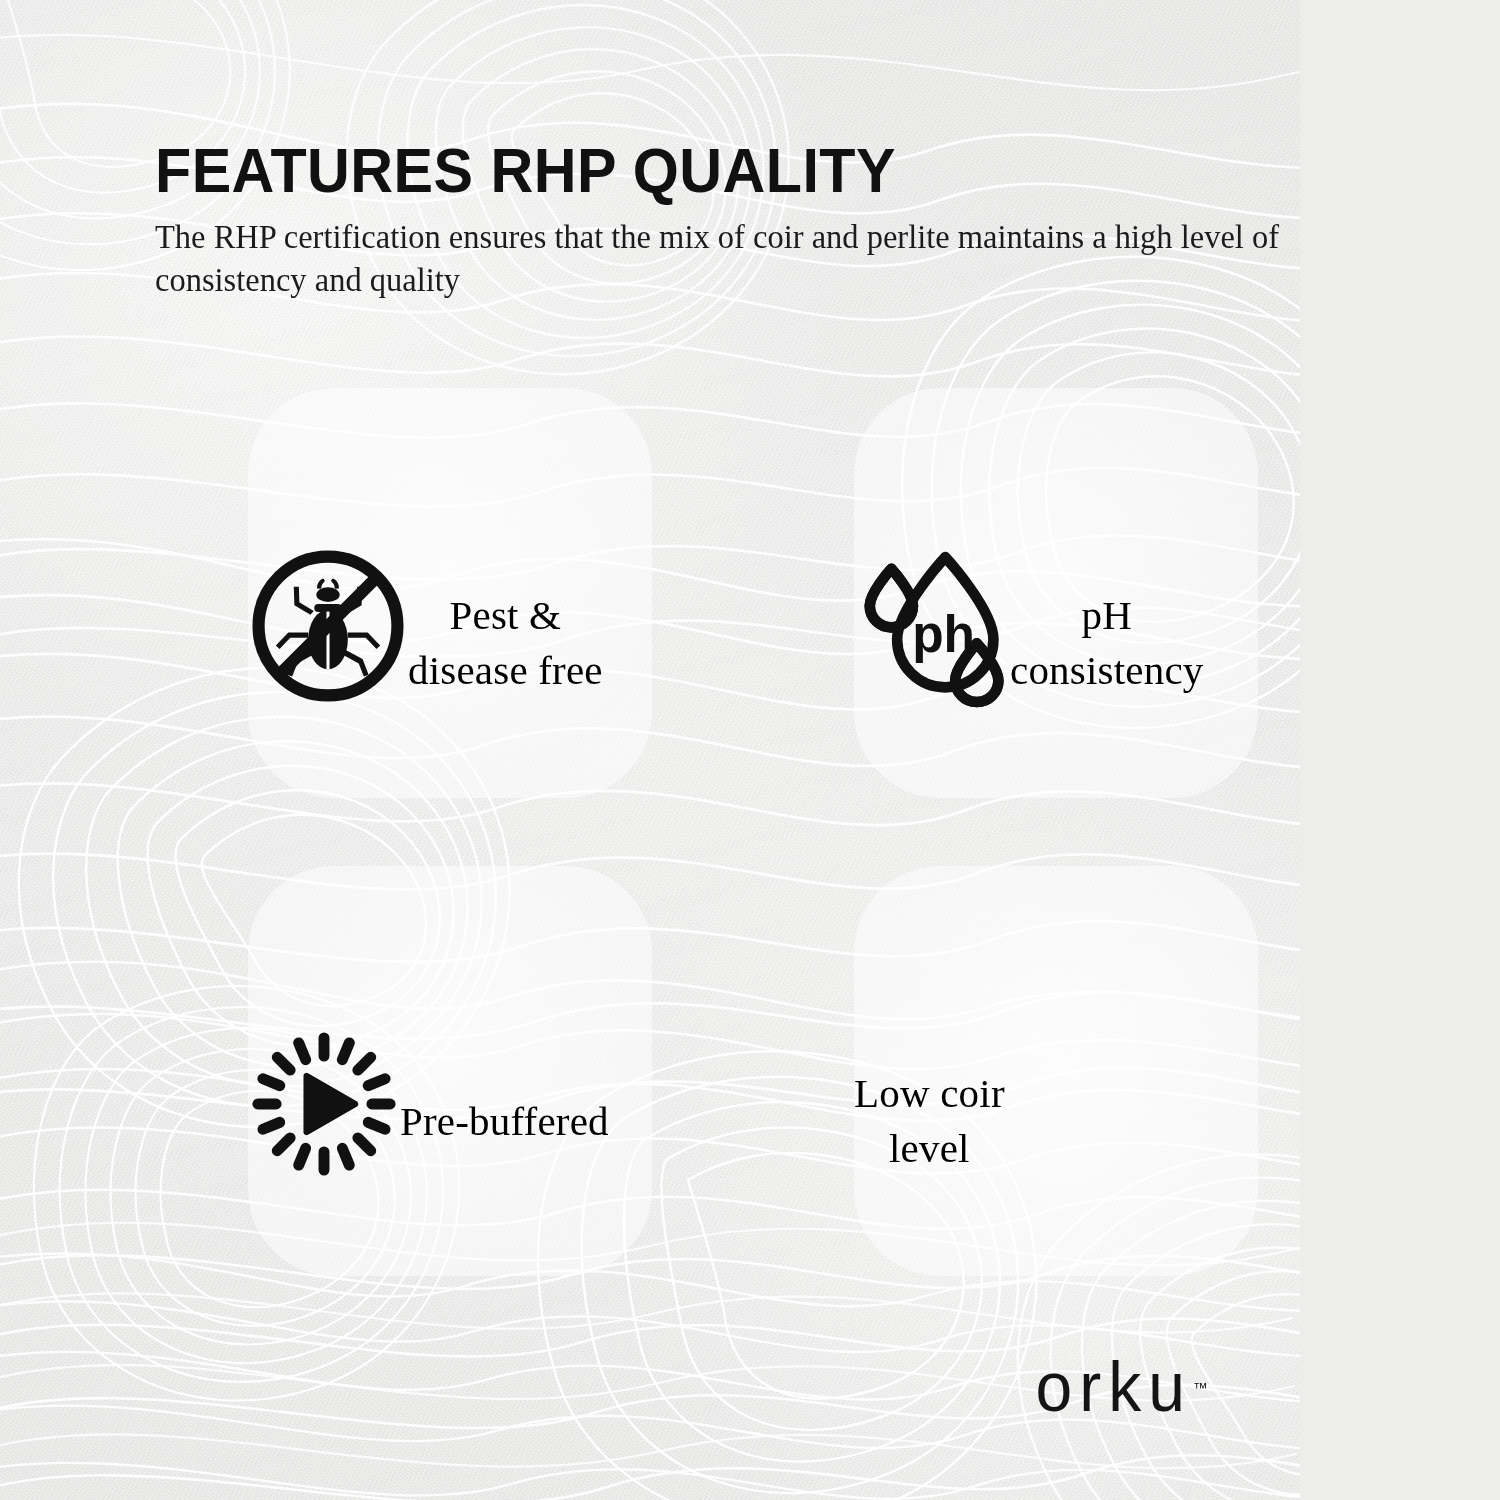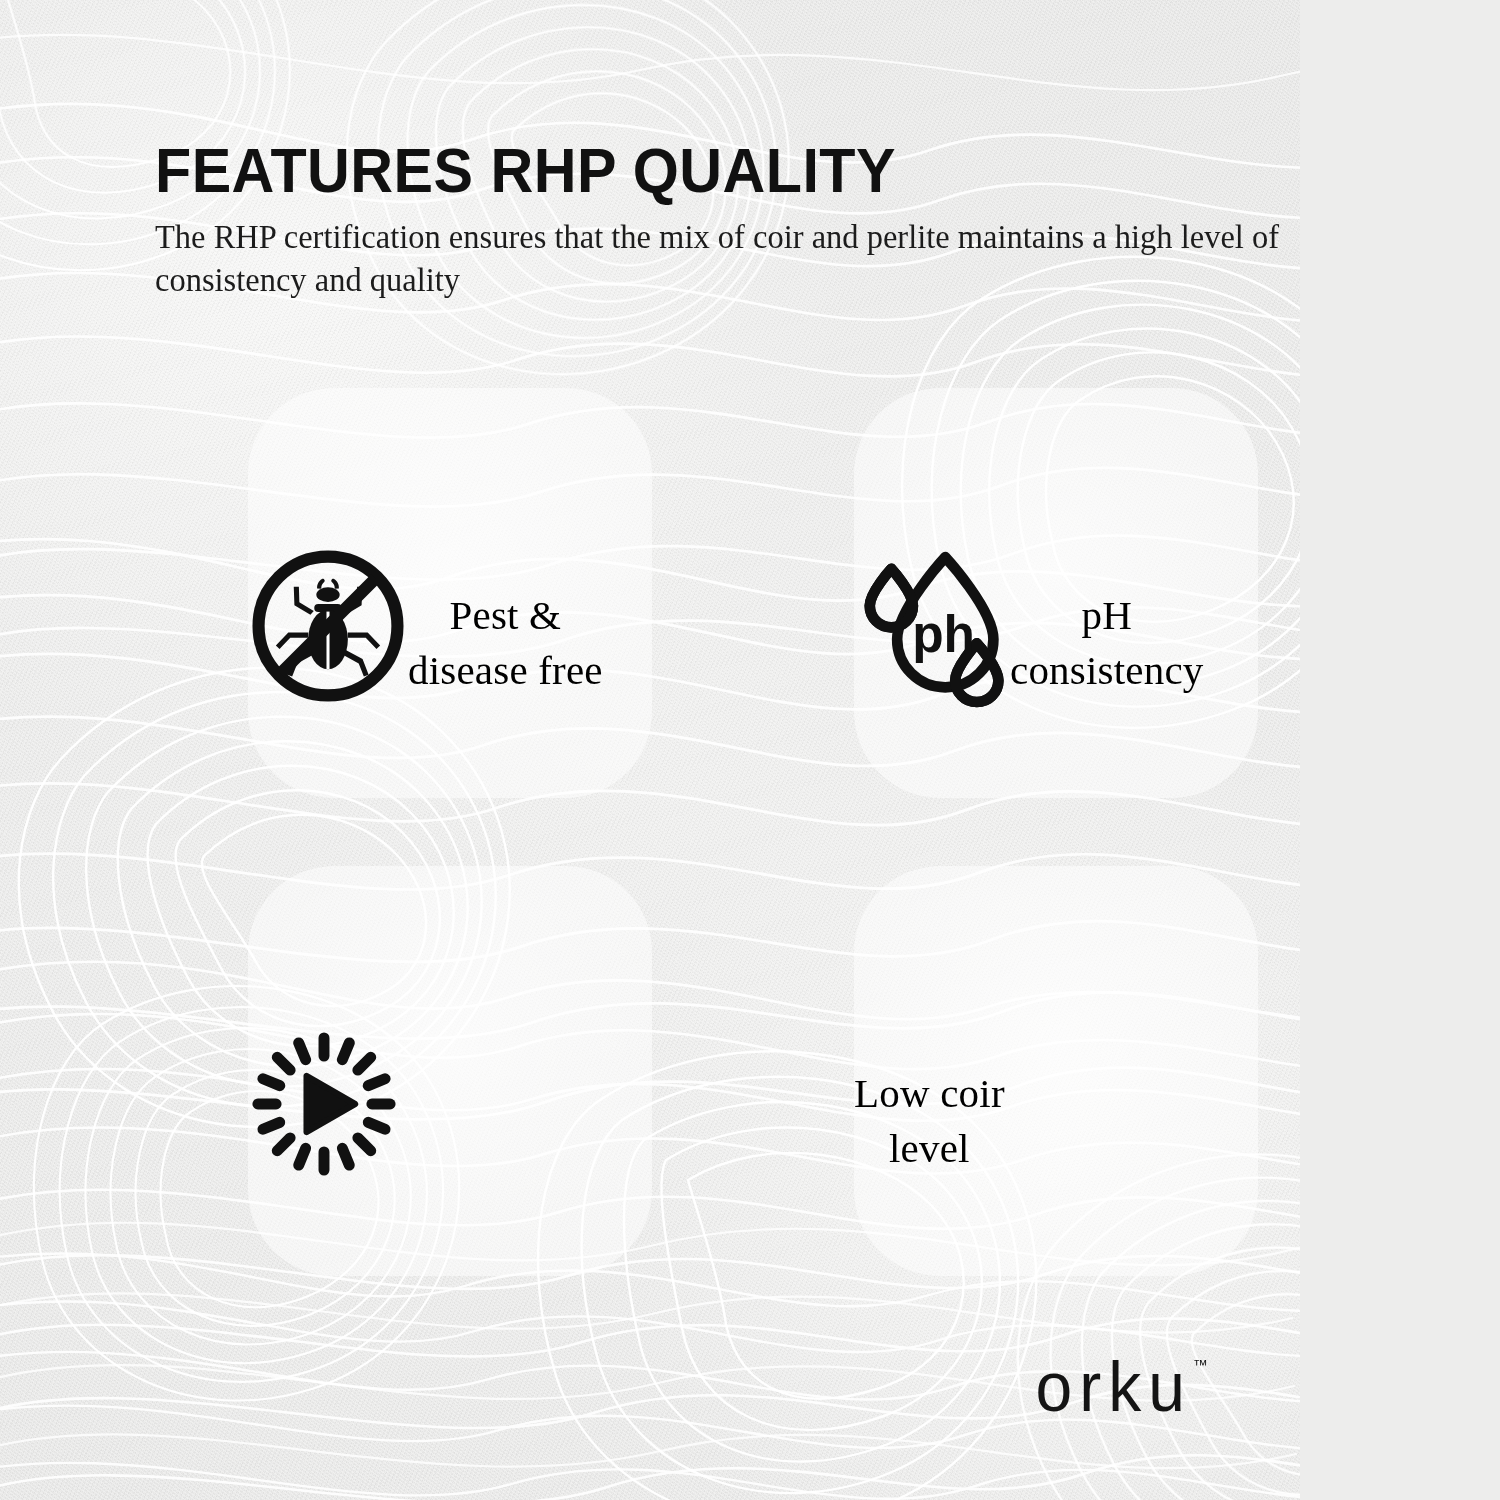--- a/index.html
+++ b/index.html
@@ -136,21 +136,21 @@
     letter-spacing: 0.2px;
   }
   .card-label .l2 { display: block; }
 
   
   .logo {
     position: absolute;
     right: 92px;
     bottom: 78px;
     display: flex;
-    align-items: flex-start;
+    align-items: center;
   }
   .logo-word {
     font-family: "Liberation Sans", sans-serif;
     font-weight: 300;
     font-size: 66px;
     letter-spacing: 7px;
     color: #141414;
     line-height: 1;
     transform: scaleY(1.08);
     transform-origin: bottom left;
@@ -328,20 +328,21 @@
             <line x1="50" y1="6.5" x2="50" y2="18.5" transform="rotate(247.5 50 50)"></line>
             <line x1="50" y1="6.5" x2="50" y2="18.5" transform="rotate(270 50 50)"></line>
             <line x1="50" y1="6.5" x2="50" y2="18.5" transform="rotate(292.5 50 50)"></line>
             <line x1="50" y1="6.5" x2="50" y2="18.5" transform="rotate(315 50 50)"></line>
             <line x1="50" y1="6.5" x2="50" y2="18.5" transform="rotate(337.5 50 50)"></line>
           </g>
           <path d="M38.5,31.5 L38.5,68.5 L70.5,50 Z" fill="#111111" stroke="#111111" stroke-width="4" stroke-linejoin="round"></path>
         </svg>
       </div>
       <div class="card-label">
+        <span>Pre-buffered</span>
       </div>
     </div>
 
     <div class="card cell-d">
       <div class="card-label">
         <span>Low coir</span>
         <span class="l2">level</span>
       </div>
     </div>
 

